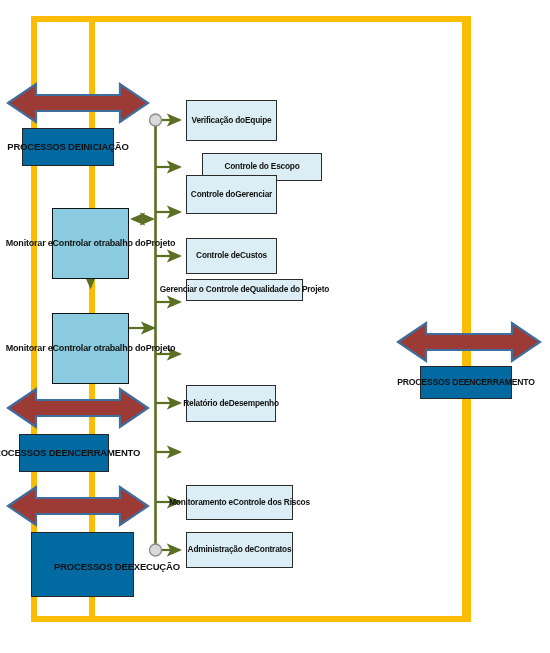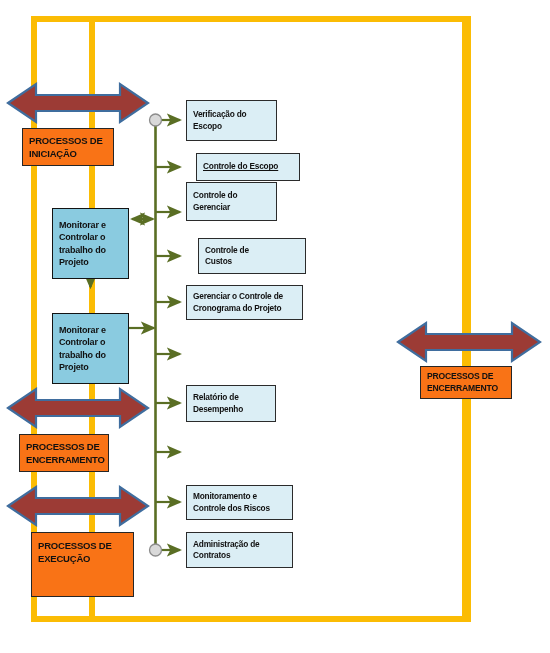--- a/index.html
+++ b/index.html
@@ -24,28 +24,29 @@
     height: 653px;
   }
   svg.layer { pointer-events: none; }
 
   
   .box {
     position: absolute;
     box-sizing: border-box;
     border: 1px solid #1a1a1a;
     display: flex;
-    flex-direction: column;
+    flex-direction: row;
     justify-content: center;
-    padding: 2px 6px;
+    padding: 2px 22px;
     line-height: 1.38;
     letter-spacing: -0.2px;
+    align-items: center;
   }
   .box-proc {
-    background: #f97316;
+    background: #0369a1;
     border-color: #262626;
     font-size: 9.5px;
     font-weight: bold;
     color: #111111;
   }
   .box-proc span { display: block; white-space: nowrap; }
 
   .box-monitor {
     background: #8ACBE0;
     border-color: #131313;
@@ -176,40 +177,40 @@
 
   <div class="box box-monitor" style="left:52px; top:291px; width:77px; height:71px;">
     <span>Monitorar e</span>
     <span>Controlar o</span>
     <span>trabalho do</span>
     <span>Projeto</span>
   </div>
 
   <div class="box box-task" style="left:186px; top:100px; width:91px; height:41px;">
     <span>Verificação  do</span>
-    <span>Escopo</span>
-  </div>
-
-  <div class="box box-task" style="left:196px; top:153px; width:104px; height:28px;text-decoration:underline;">
+    <span>Equipe</span>
+  </div>
+
+  <div class="box box-task" style="left:202px; top:153px; width:120px; height:28px;">
     <span>Controle  do Escopo</span>
   </div>
 
-  <div class="box box-task" style="left:186px; top:182px; width:91px; height:39px;">
+  <div class="box box-task" style="left:186px; top:175px; width:91px; height:39px;">
     <span>Controle  do</span>
     <span>Gerenciar</span>
   </div>
 
-  <div class="box box-task" style="left:198px; top:238px; width:108px; height:36px;">
+  <div class="box box-task" style="left:186px; top:238px; width:91px; height:36px;">
     <span>Controle  de</span>
     <span>Custos</span>
   </div>
 
-  <div class="box box-task" style="left:186px; top:285px; width:117px; height:35px;">
+  <div class="box box-task" style="left:186px; top:279px; width:117px; height:22px;">
     <span>Gerenciar o Controle de</span>
-    <span>Cronograma  do Projeto</span>
+    <span>Qualidade  do Projeto</span>
   </div>
 
 
   <div class="box box-task" style="left:186px; top:385px; width:90px; height:37px;">
     <span>Relatório de</span>
     <span>Desempenho</span>
   </div>
 
 
   <div class="box box-task" style="left:186px; top:532px; width:107px; height:36px;">

